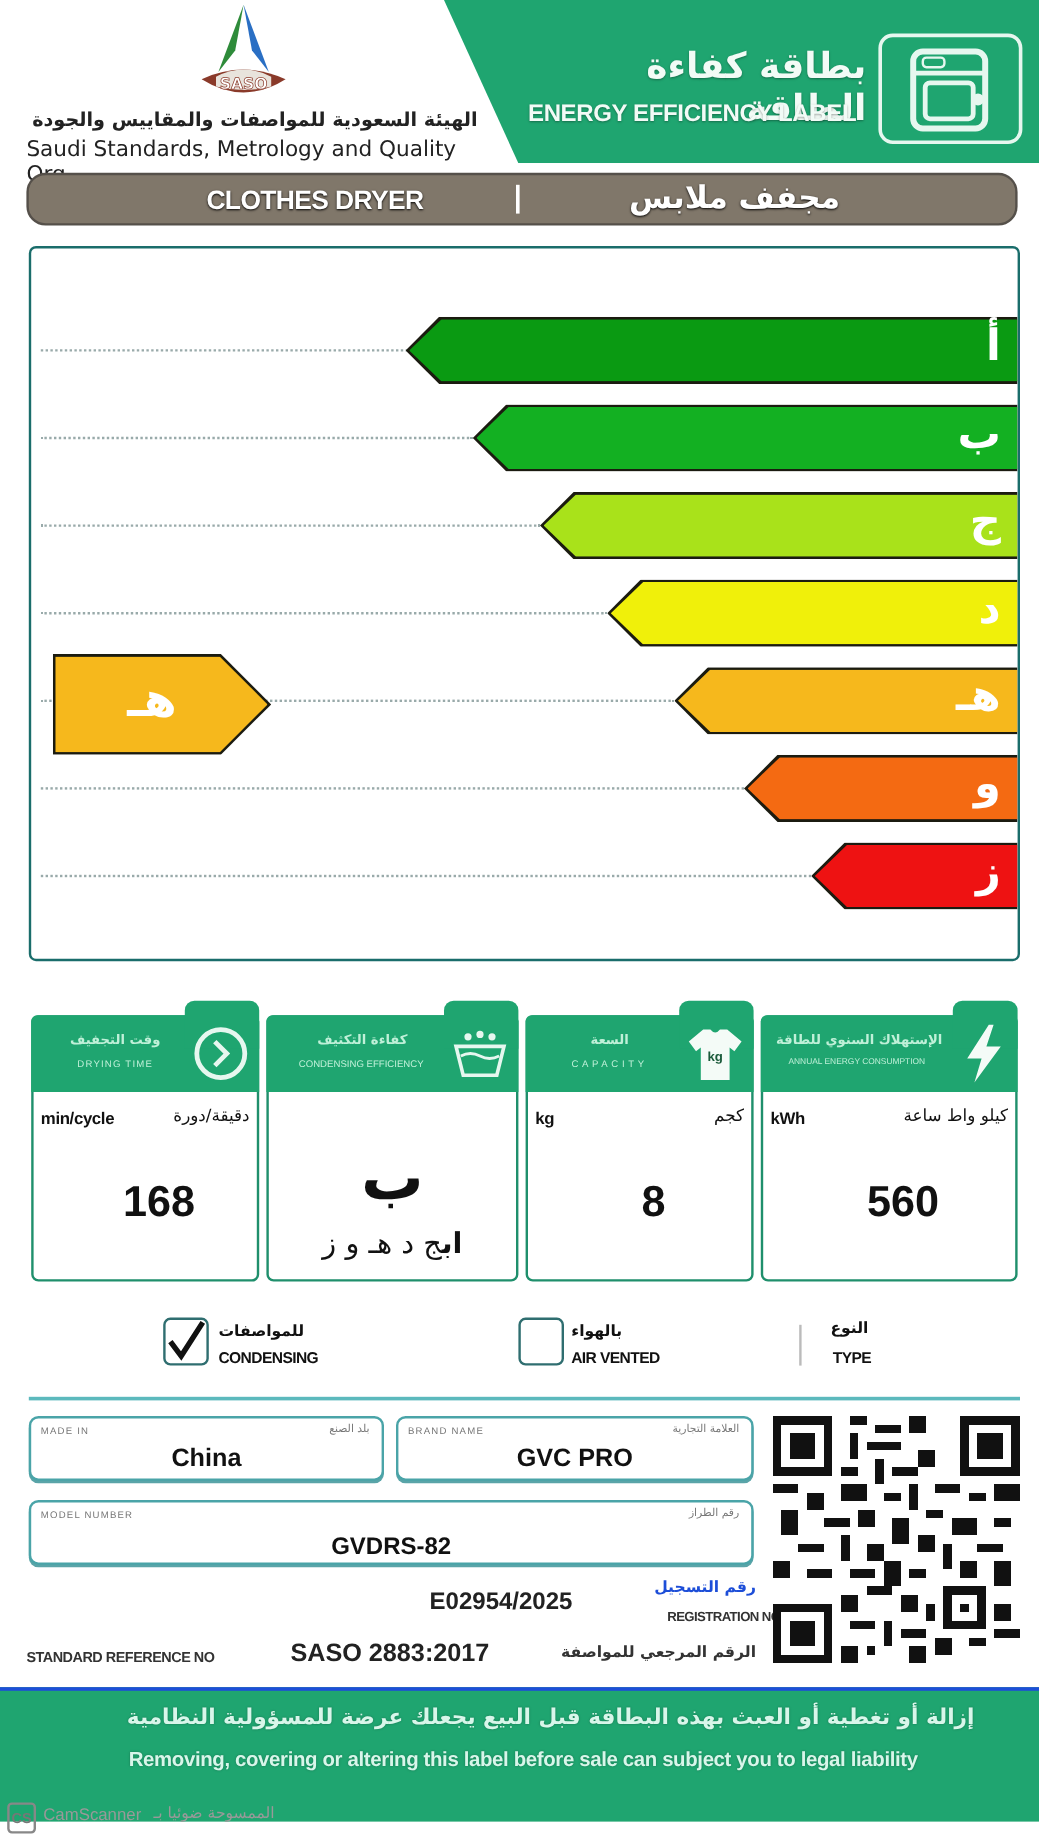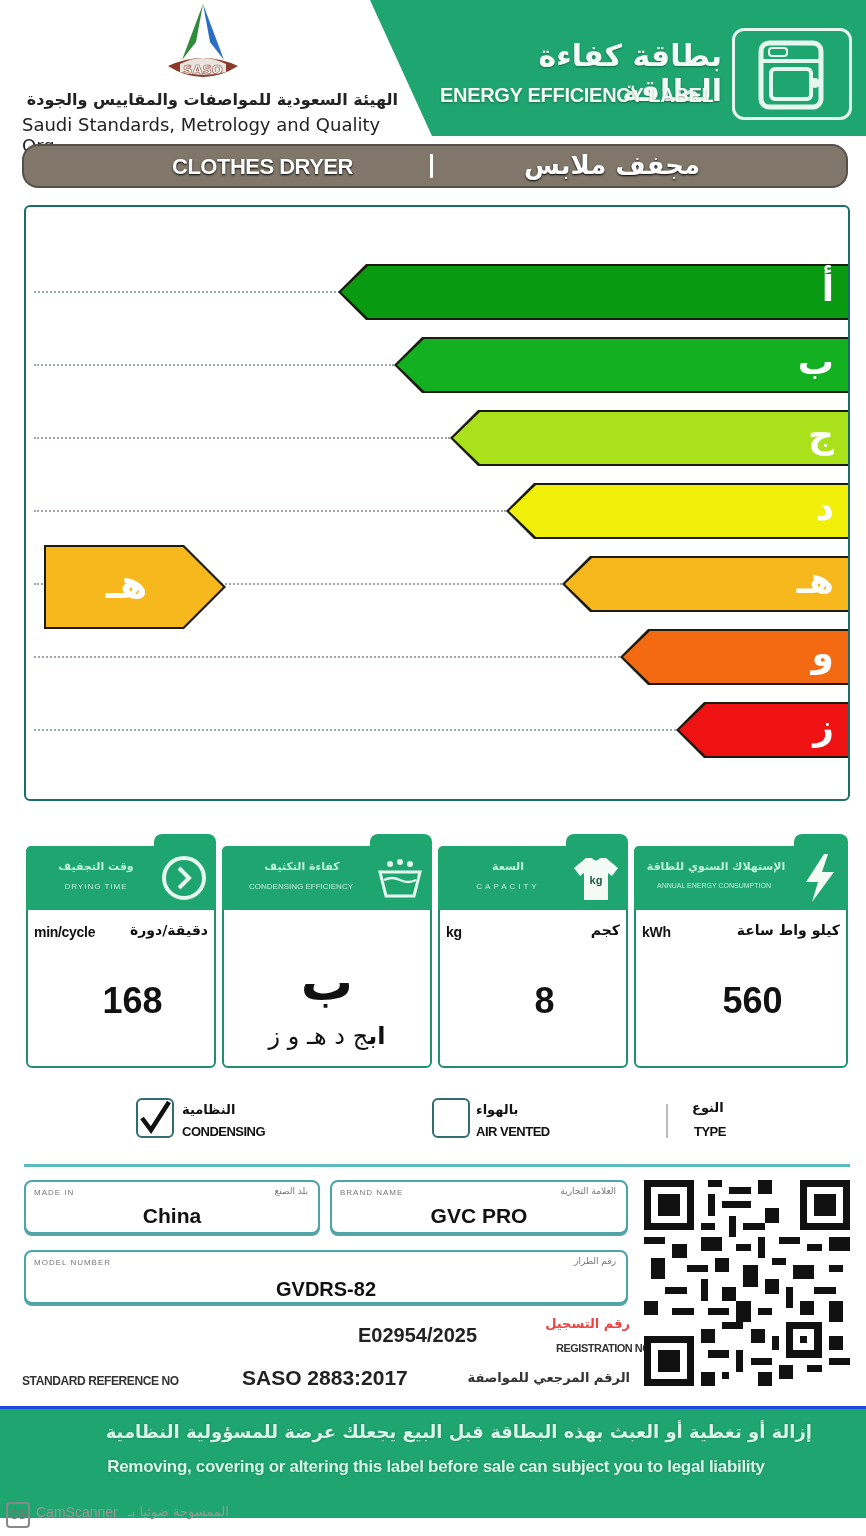--- a/index.html
+++ b/index.html
@@ -43,42 +43,42 @@
 
   
   .info-box { position: absolute; top: 834px; height: 234px; }
   .info-frame { position: absolute; left: 0; top: 12px; right: 0; bottom: 0; border: 2px solid #1f8f6c; border-radius: 6px; background: #fff; }
   .info-head { position: absolute; left: 0; top: 12px; right: 0; height: 64px; background: #1fa570; border-radius: 5px 5px 0 0; }
   .info-tab { position: absolute; top: 0; right: 0; width: 62px; height: 40px; background: #1fa570; border-radius: 8px 8px 0 0; }
   .info-title-ar { position: absolute; top: 26px; font-size: 11px; color: #bff0d8; direction: rtl; font-family: "DejaVu Sans", sans-serif; font-weight: bold; text-align: center; }
   .info-title-en { position: absolute; top: 48px; font-size: 8px; color: #bff0d8; letter-spacing: 1px; text-align: center; }
   .info-icon { position: absolute; top: 18px; right: 6px; width: 52px; height: 52px; }
   .unit-en { position: absolute; top: 90px; left: 8px; font-size: 14px; font-weight: bold; letter-spacing: -0.3px; }
-  .unit-ar { position: absolute; top: 88px; right: 8px; font-size: 14px; font-weight: bold; direction: rtl; font-family: "DejaVu Sans", sans-serif; }
+  .unit-ar { position: absolute; top: 88px; right: 8px; font-size: 14px; font-weight: normal; direction: rtl; font-family: "DejaVu Sans", sans-serif; }
   .info-value { position: absolute; top: 146px; left: 0; right: 0; text-align: center; font-size: 36px; font-weight: bold; color: #111; padding-left: 23px; }
   .cond-letter { position: absolute; top: 118px; left: 0; right: 0; text-align: center; font-size: 52px; font-weight: bold; font-family: "DejaVu Sans", sans-serif; }
   .cond-scale { position: absolute; top: 188px; left: 0; right: 0; text-align: center; font-size: 24px; direction: rtl; font-family: "DejaVu Sans", sans-serif; letter-spacing: 2px; }
   .cond-scale b { font-weight: bold; }
 
   
   .type-check { position: absolute; width: 38px; height: 40px; border: 2px solid #2f6e70; border-radius: 6px; background: #fff; }
   .type-ar { position: absolute; font-size: 13px; font-weight: bold; direction: rtl; font-family: "DejaVu Sans", sans-serif; }
   .type-en { position: absolute; font-size: 13px; font-weight: bold; letter-spacing: -0.5px; }
   .type-divider { position: absolute; left: 666px; top: 1104px; width: 2px; height: 34px; background: #bbb; }
 
   .sep-line { position: absolute; left: 24px; top: 1164px; width: 826px; height: 3px; background: #5cb9bd; }
 
   
   .field { position: absolute; border: 2px solid #4aa4a8; border-radius: 8px; background: #fff; box-shadow: 0 2px 0 #5aa4a8; }
   .field-lbl-en { position: absolute; left: 8px; top: 6px; font-size: 8px; color: #777; letter-spacing: 1px; }
   .field-lbl-ar { position: absolute; right: 10px; top: 4px; font-size: 9px; color: #777; direction: rtl; font-family: "DejaVu Sans", sans-serif; }
   .field-val { position: absolute; left: 0; right: 0; text-align: center; font-size: 21px; font-weight: bold; color: #111; }
 
   .reg-val { position: absolute; left: 358px; top: 1324px; font-size: 20px; font-weight: bold; color: #222; }
-  .reg-ar { position: absolute; left: 504px; top: 1316px; width: 126px; text-align: right; font-size: 13px; font-weight: bold; color: #ef4444; direction: rtl; font-family: "DejaVu Sans", sans-serif; }
+  .reg-ar { position: absolute; left: 504px; top: 1316px; width: 126px; text-align: right; font-size: 13px; font-weight: bold; color: #1d4ed8; direction: rtl; font-family: "DejaVu Sans", sans-serif; }
   .reg-en { position: absolute; left: 508px; top: 1342px; font-size: 11px; font-weight: bold; color: #333; letter-spacing: -0.5px; padding-left: 48px; }
   .std-en { position: absolute; left: 22px; top: 1374px; font-size: 12px; font-weight: bold; color: #333; letter-spacing: -0.4px; }
   .std-val { position: absolute; left: 242px; top: 1366px; font-size: 21px; font-weight: bold; color: #222; }
   .std-ar { position: absolute; left: 444px; top: 1370px; width: 186px; font-size: 13px; font-weight: bold; color: #333; direction: rtl; font-family: "DejaVu Sans", sans-serif; }
 
   .qr { position: absolute; left: 644px; top: 1180px; width: 206px; height: 206px; }
 
   
   .footer { position: absolute; left: 0; top: 1406px; width: 866px; height: 112px; background: #1fa570; border-top: 3px solid #1d4ed8; }
   .footer-ar { position: absolute; left: 60px; top: 12px; width: 752px; text-align: right; font-size: 18px; font-weight: bold; color: #d8f6ea; direction: rtl; font-family: "DejaVu Sans", sans-serif; text-shadow: 0 0 2px rgba(0,0,0,.3); }
@@ -253,21 +253,21 @@
   <div class="unit-en">kWh</div>
   <div class="unit-ar">كيلو واط ساعة</div>
   <div class="info-value">560</div>
 </div>
 
 <div class="type-check" style="left:136px; top:1098px;">
   <svg width="34" height="36" viewBox="0 0 34 36">
     <polyline points="4,18 13,30 31,2" fill="none" stroke="#111" stroke-width="4.5"></polyline>
   </svg>
 </div>
-<div class="type-ar" style="left:182px; top:1102px;">النظامية</div>
+<div class="type-ar" style="left:182px; top:1102px;">للمواصفات</div>
 <div class="type-en" style="left:182px; top:1124px;">CONDENSING</div>
 
 <div class="type-check" style="left:432px; top:1098px;"></div>
 <div class="type-ar" style="left:476px; top:1102px;">بالهواء</div>
 <div class="type-en" style="left:476px; top:1124px;">AIR VENTED</div>
 
 <div class="type-divider"></div>
 <div class="type-ar" style="left:692px; top:1100px;">النوع</div>
 <div class="type-en" style="left:694px; top:1124px;">TYPE</div>
 

